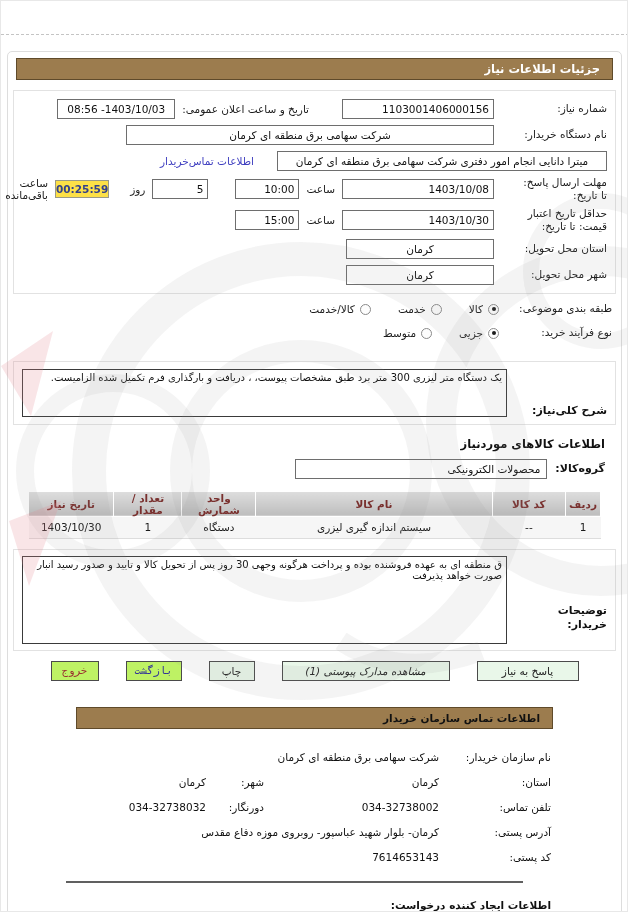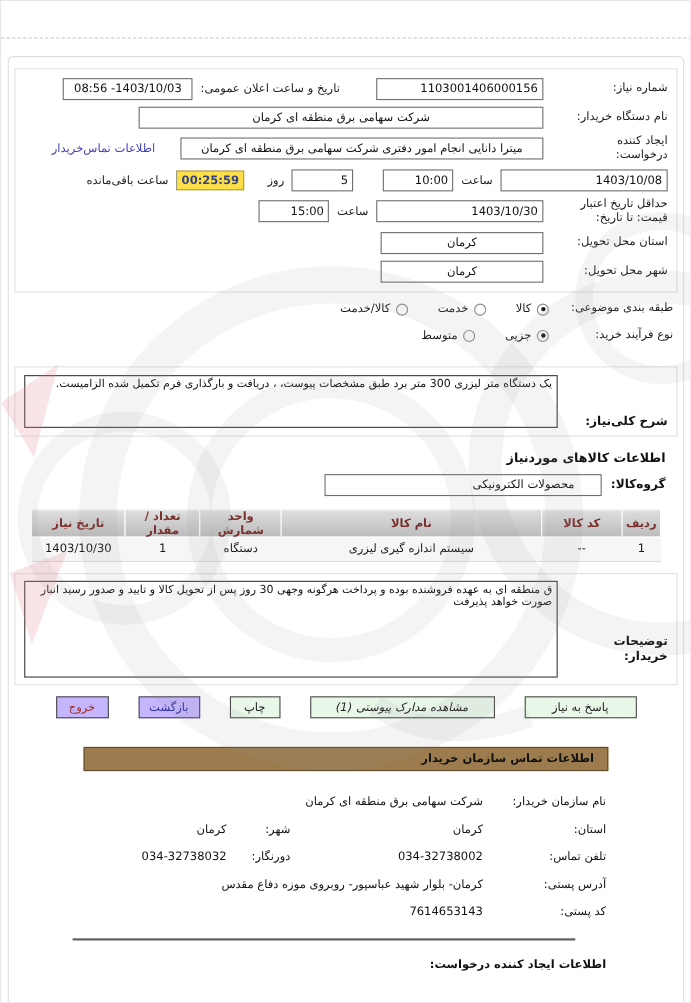--- a/index.html
+++ b/index.html
@@ -54,21 +54,21 @@
   table.goods { width:calc(100% - 40px); margin:12px 20px 0 20px; border-collapse:collapse; direction:rtl; }
   table.goods th { background:linear-gradient(#dedede,#bdbdbd); color:#79302e; font-size:10.5px;
                    font-weight:bold; height:22px; border:1px solid #fff; padding:0 3px; }
   table.goods td { background:#f6f6f6; color:#1a1a1a; font-size:10.5px; height:22px; text-align:center;
                    border-bottom:1px solid #ddd; }
 
   .btnrow { display:flex; direction:rtl; justify-content:center; align-items:center; gap:27px; margin-top:10px; }
   .btn { height:20px; border:1px solid #4a4a4a; font-size:10.5px; color:#222; display:flex;
          align-items:center; justify-content:center; padding:0 8px; cursor:pointer; white-space:nowrap; }
   .btn.green { background:#e9f7e9; }
-  .btn.pink { background:#c4b5fd; }
+  .btn.pink { background:#bef264;font-family:Liberation Mono, monospace; }
   .btn.respond{ width:102px; } .btn.docs{ width:168px;font-style:italic; } .btn.print{ width:46px; }
   .btn.back{ width:56px; color:#2f2f9a; } .btn.exit{ width:48px; color:#9a2f2f; }
 
   .contact { direction:rtl; margin:22px 70px 0 40px; font-size:10.5px; color:#111; }
   .crow { display:grid; grid-template-columns:112px 175px 58px auto; align-items:center; margin-bottom:13px; }
   .clabel { font-weight:normal; }
   .span3 { grid-column:2 / 5; }
   .divider { border-top:2px solid #606060; margin:18px 28px 16px 18px; }
   .ctitle { font-weight:bold; margin-bottom:32px; }
 
@@ -77,49 +77,52 @@
   .watermark { position:absolute; inset:0; z-index:40; pointer-events:none; }
 </style>
 </head>
 <body>
 
 <div class="page">
   <div class="top-dotted"></div>
 
   <div class="frame">
 
+    <div class="brown-bar">
+      <span>جزئیات اطلاعات نیاز</span>
+    </div>
 
     <div class="panel">
 
       <div class="row">
         <div class="lbl">شماره نیاز:</div>
         <div class="inp w150 endnum">
             <span class="ltr">1103001406000156</span>
           </div>
         <div class="lbl2" style="margin-right:26px">تاریخ و ساعت اعلان عمومی:</div>
         <div class="inp w118 center">
             <span class="ltr">08:56 -1403/10/03</span>
           </div>
       </div>
 
       <div class="row">
         <div class="lbl">نام دستگاه خریدار:</div>
         <div class="inp w368 center">شرکت سهامی برق منطقه ای کرمان</div>
       </div>
 
       <div class="row">
-        <div class="lbl">
-          <div>ایجاد کننده</div>
-          <div>درخواست:</div>
-        </div>
         <div class="inp w330 center">میترا دانایی انجام امور دفتری شرکت سهامی برق منطقه ای کرمان</div>
         <span class="link">اطلاعات تماس‌خریدار</span>
       </div>
 
       <div class="row">
+        <div class="lbl">
+          <div>مهلت ارسال پاسخ:</div>
+          <div>تا تاریخ:</div>
+        </div>
         <div class="inp w150 endnum">
             <span class="ltr">1403/10/08</span>
           </div>
         <div class="lbl2">ساعت</div>
         <div class="inp w66 endnum">
             <span class="ltr">10:00</span>
           </div>
         <div class="inp w58 endnum gapR20">
             <span class="ltr">5</span>
           </div>
@@ -188,21 +191,21 @@
       <div class="descrow">
         <div class="desclbl">شرح کلی‌نیاز:</div>
         <div class="descbox h48">یک دستگاه متر لیزری 300 متر برد طبق مشخصات پیوست، ، دریافت و بارگذاری فرم تکمیل شده الزامیست.</div>
       </div>
     </div>
 
     <div class="sec-title">اطلاعات کالاهای موردنیاز</div>
 
     <div class="goods-row">
       <div class="goods-lbl">گروه‌کالا:</div>
-      <div class="inp w250" style="padding-right:24px">محصولات  الکترونیکی</div>
+      <div class="inp w250" style="padding-right:6px">محصولات  الکترونیکی</div>
     </div>
 
     <table class="goods">
       <colgroup>
           <col style="width:5%">
           <col style="width:13%">
           <col style="width:42%">
           <col style="width:13%">
           <col style="width:12%">
           <col style="width:15%">

